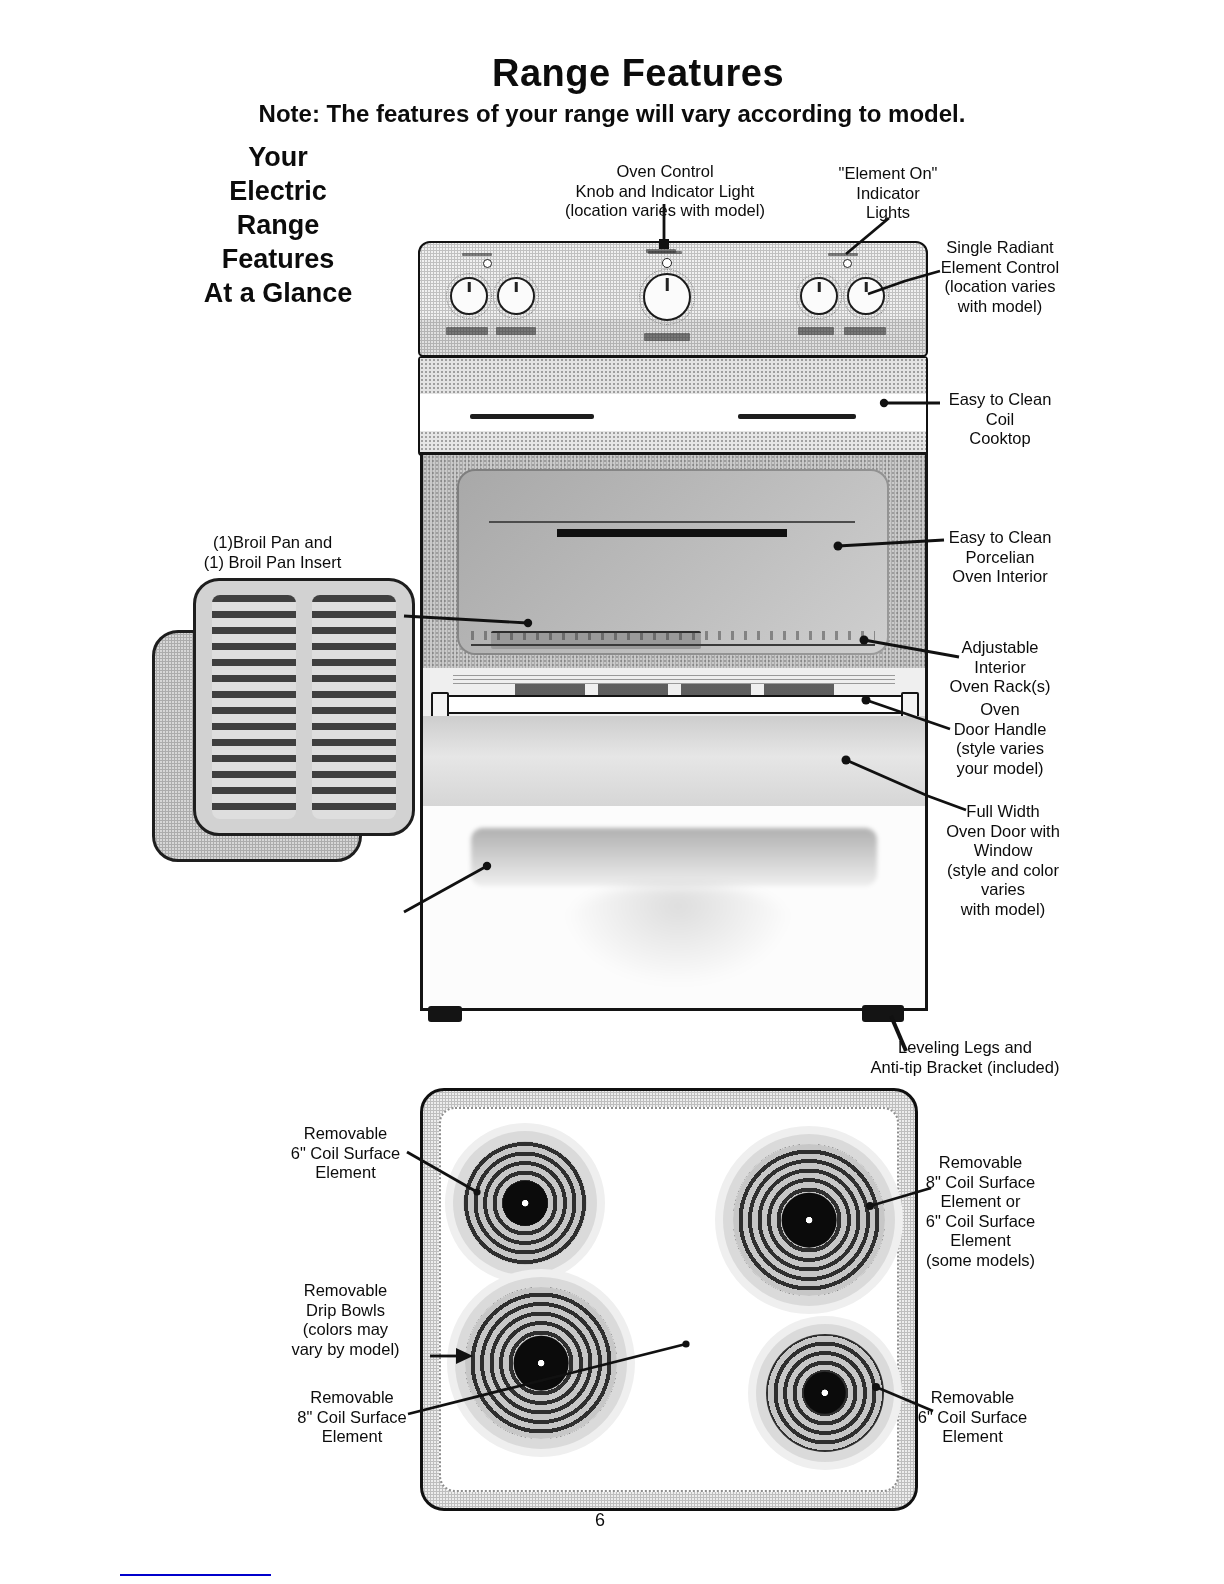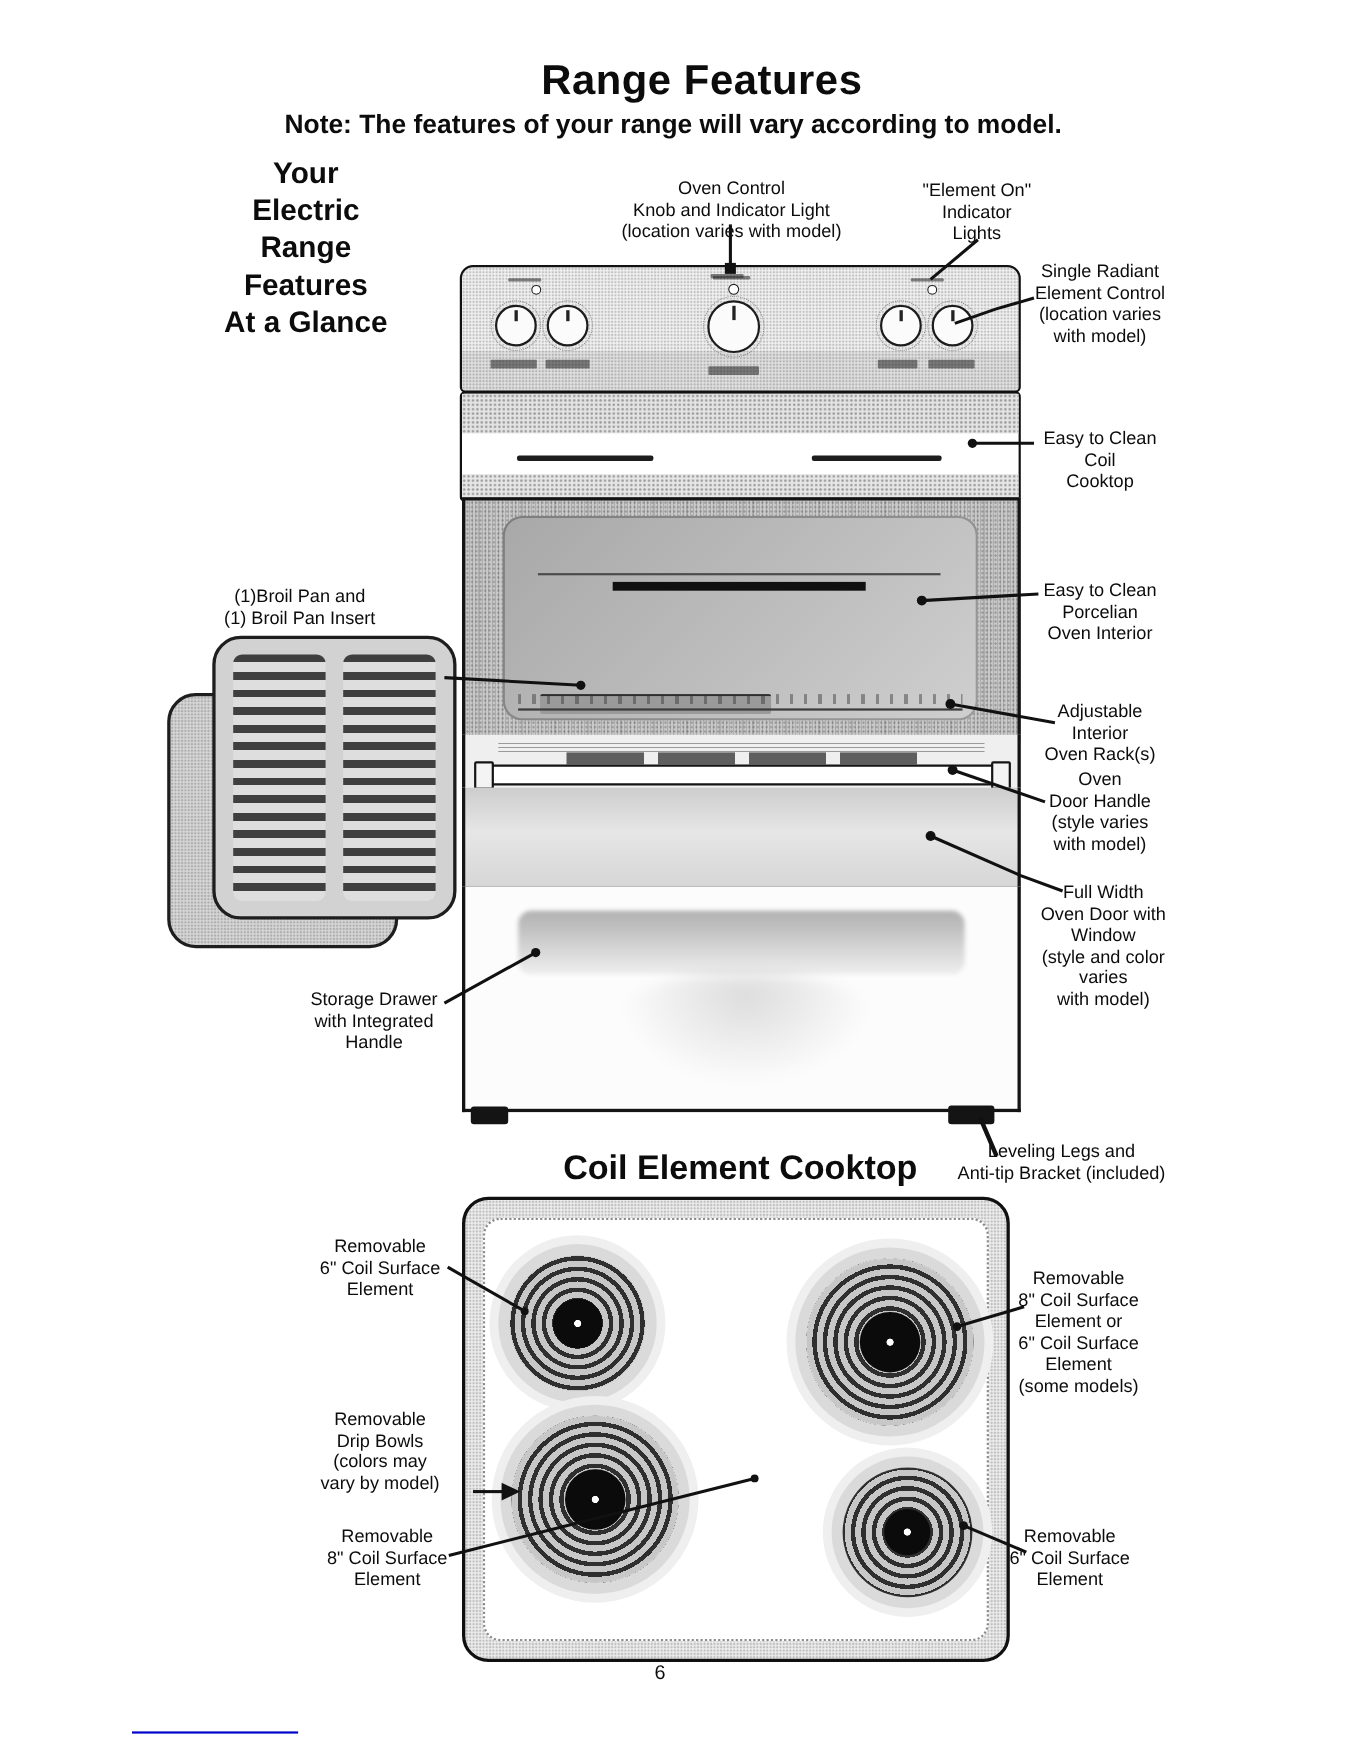--- a/index.html
+++ b/index.html
@@ -152,36 +152,32 @@
 Cooktop</div>
   <div class="callout" style="left:915px;top:528px;width:170px;">Easy to Clean
 Porcelian
 Oven Interior</div>
   <div class="callout" style="left:925px;top:638px;width:150px;">Adjustable
 Interior
 Oven Rack(s)</div>
   <div class="callout" style="left:925px;top:700px;width:150px;">Oven
 Door Handle
 (style varies
-with model)</div>
+your model)</div>
   <div class="callout" style="left:918px;top:802px;width:170px;">Full Width
 Oven Door with
 Window
 (style and color
 varies
 with model)</div>
   <div class="callout" style="left:835px;top:1038px;width:260px;">Leveling Legs and
 Anti-tip Bracket (included)</div>
   <div class="callout" style="left:140px;top:533px;width:265px;">(1)Broil Pan and
 (1) Broil Pan Insert</div>
-  <div class="callout" style="left:260px;top:900px;width:160px;">Storage Drawer
-with Integrated
-Handle</div>
-
-  <div class="abs b" style="left:423px;top:1044px;width:500px;text-align:center;font-size:31px;">Coil Element Cooktop</div>
+
 
   <div class="abs cooktop stip2">
     <div class="abs cooktop-inner"></div>
     <div class="burner" style="left:40px;top:50px;width:124px;height:124px;">
       <div class="burner-cap"></div>
     </div>
     <div class="burner" style="left:310px;top:53px;width:152px;height:152px;">
       <div class="burner-cap"></div>
     </div>
     <div class="burner" style="left:42px;top:196px;width:152px;height:152px;">

